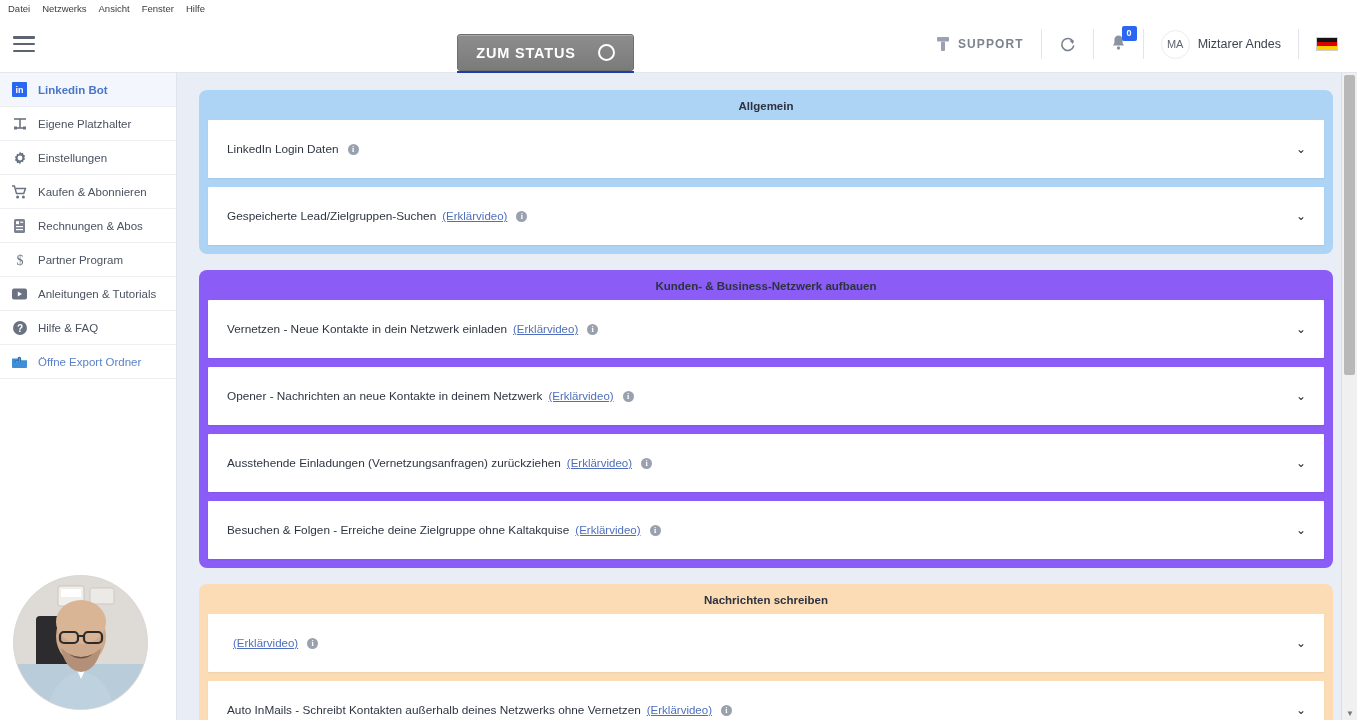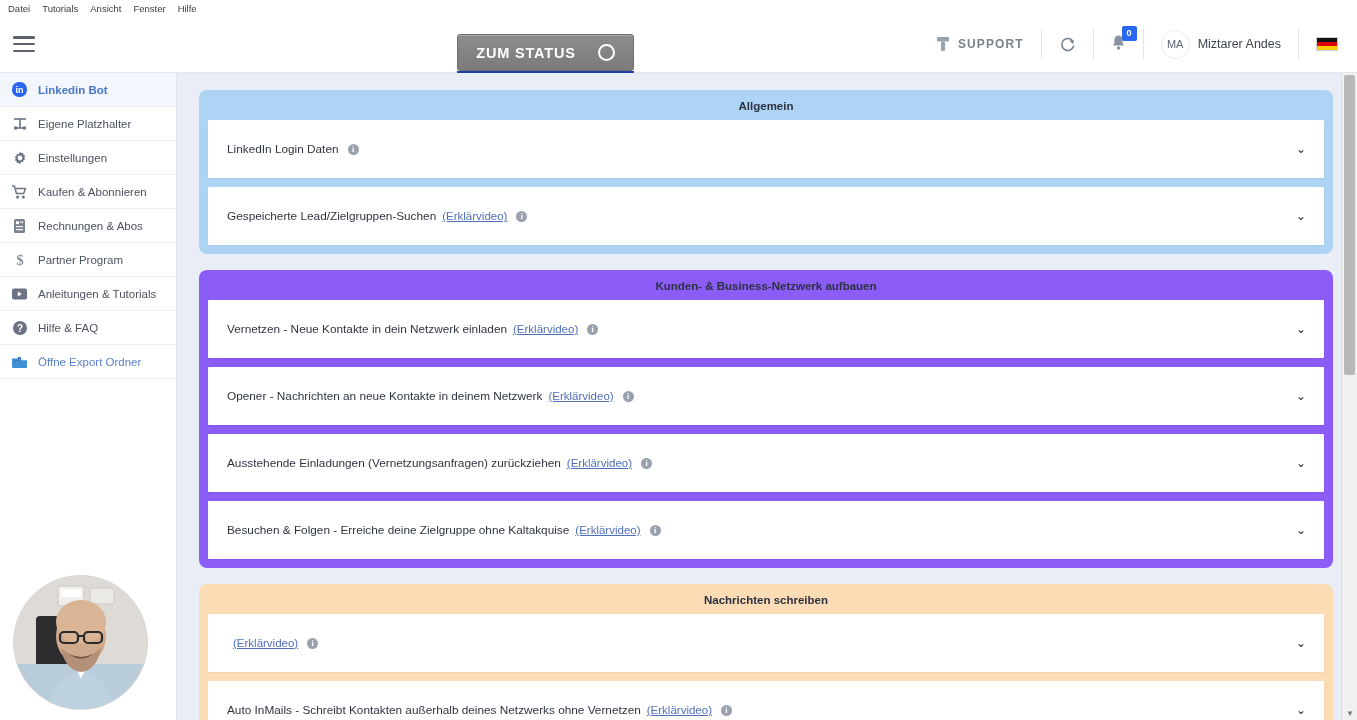--- a/index.html
+++ b/index.html
@@ -157,21 +157,21 @@
     padding-left: 11px;
     border-bottom: 1px solid #eceef2;
     font-size: 11.5px;
     color: #4b5260;
     cursor: pointer;
   }
   .side-item.active { background: #f3f7fd; color: #4a76c8; font-weight: 700; }
   .side-item.link { color: #5b82c9; }
   .side-ico { width: 17px; height: 17px; display: flex; align-items: center; justify-content: center; flex: 0 0 17px; }
   .li-badge {
-    width: 15px; height: 15px; background: #2a66f0; border-radius: 7px;
+    width: 15px; height: 15px; background: #2a66f0; border-radius: 1px;
     color: #fff; font-size: 9px; font-weight: 700;
     display: flex; align-items: center; justify-content: center;
     font-family: "Liberation Sans", sans-serif;
   }
   .webcam {
     position: absolute;
     left: 13px; bottom: 10px;
     width: 135px; height: 135px;
     border-radius: 50%;
     overflow: hidden;
@@ -257,21 +257,21 @@
   .scroll-arrow {
     position: absolute; right: 3px;
     font-size: 8px; color: #777;
   }
 </style>
 </head>
 <body>
 
 <div class="menubar" id="menubar">
     <span class="mi">Datei</span>
-    <span class="mi">Tutorials</span>
+    <span class="mi">Netzwerks</span>
     <span class="mi">Ansicht</span>
     <span class="mi">Fenster</span>
     <span class="mi">Hilfe</span>
   </div>
 
 <div class="appheader">
 
   <div class="hamburger">
     <span></span>
       <span></span>

